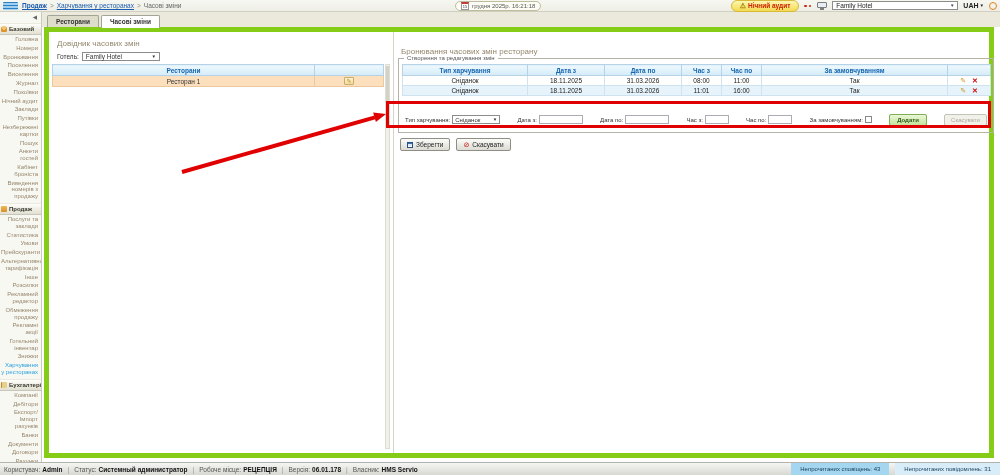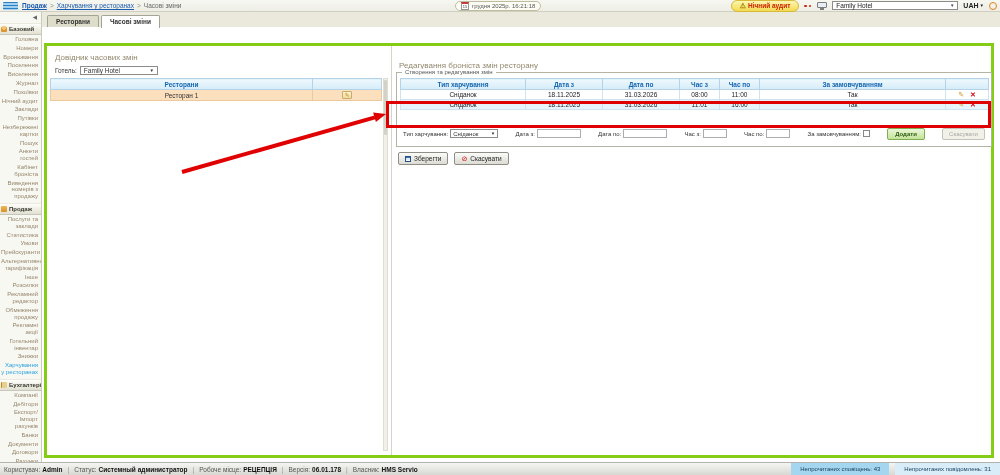--- a/index.html
+++ b/index.html
@@ -57,21 +57,21 @@
   .sb-item.active { color:#2ba2e0; }
 
   
   #main { position:absolute; left:42px; top:12px; right:0; bottom:13px; background:#fff; }
   .tabstrip { position:absolute; left:0; top:0; right:0; height:15px; background:#eae9dc;
     display:flex; align-items:flex-end; padding-left:5px; gap:2px; }
   .tab { border:1px solid #a3a396; border-bottom:none; border-radius:2px 2px 0 0;
     padding:2px 8px 2px; font-size:6.5px; font-weight:bold; color:#333; cursor:pointer; background:#dedccb; }
   .tab.active { background:#fff; position:relative; z-index:3; padding-bottom:3px; margin-bottom:-1px; }
   .panel { position:absolute; left:2px; top:15px; right:6px; bottom:4px;
-    border:3px solid #84cc16; background:#fff;margin-top:16px; }
+    border:5px solid #84cc16; background:#fff; }
 
   
   .lp-title { position:absolute; left:8px; top:7px; font-size:8px; color:#93876e; }
   .lp-hotel-row { position:absolute; left:8px; top:20px; display:flex; align-items:center; gap:3px; font-size:6.5px; color:#333; }
   .mini-select { background:#fff; border:1px solid #8c8c8c; height:9px; display:flex; align-items:center;
     padding:0 3px; font-size:6.5px; cursor:pointer; }
   .mini-select .chev { margin-left:auto; font-size:4.5px; color:#333; padding-left:4px; }
   .lp-table { position:absolute; left:3px; top:32px; width:331px; border-collapse:collapse; table-layout:fixed; }
   .lp-table th { background:linear-gradient(#eef8fe,#d4ecf9); border:1px solid #b5d2e6;
     color:#1666b0; font-size:6.5px; font-weight:bold; height:11px; }
@@ -264,21 +264,21 @@
         </td>
       </tr>
     </tbody>
       </table>
     <div class="lp-scrollbar">
         <i></i>
       </div>
     <div class="splitter"></div>
 
     <div class="right-col">
-      <div class="rp-title">Редагування броніста змін ресторану</div>
+      <div class="rp-title">Бронювання часових змін ресторану</div>
 
       <div class="rp-fieldset">
         <div class="rp-legend">Створення та редагування змін</div>
 
         <table class="rp-table">
           <colgroup>
             <col style="width:125px">
               <col style="width:77px">
               <col style="width:77px">
             <col style="width:40px">

